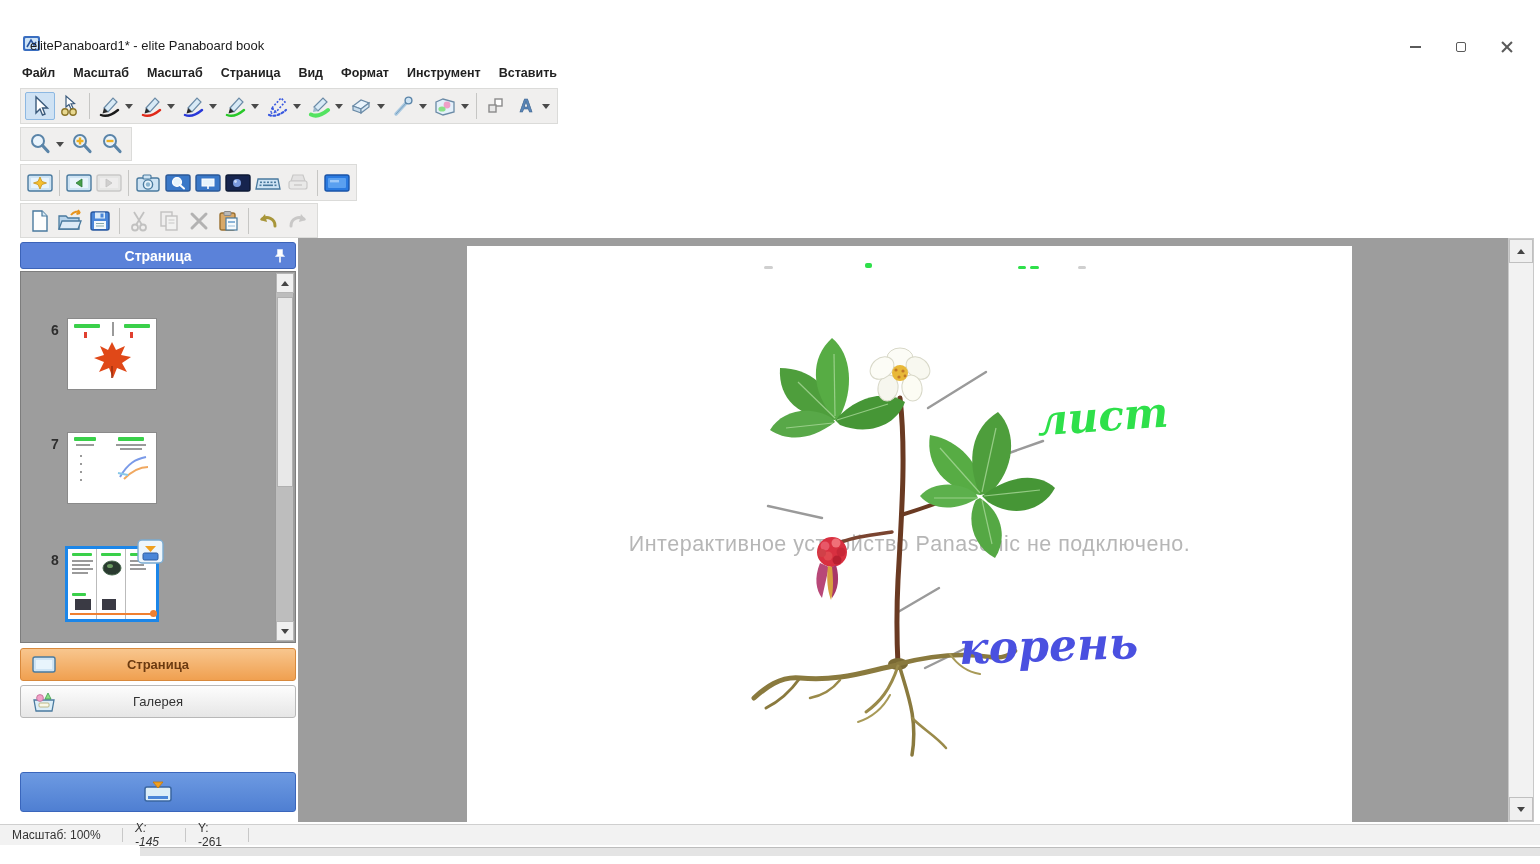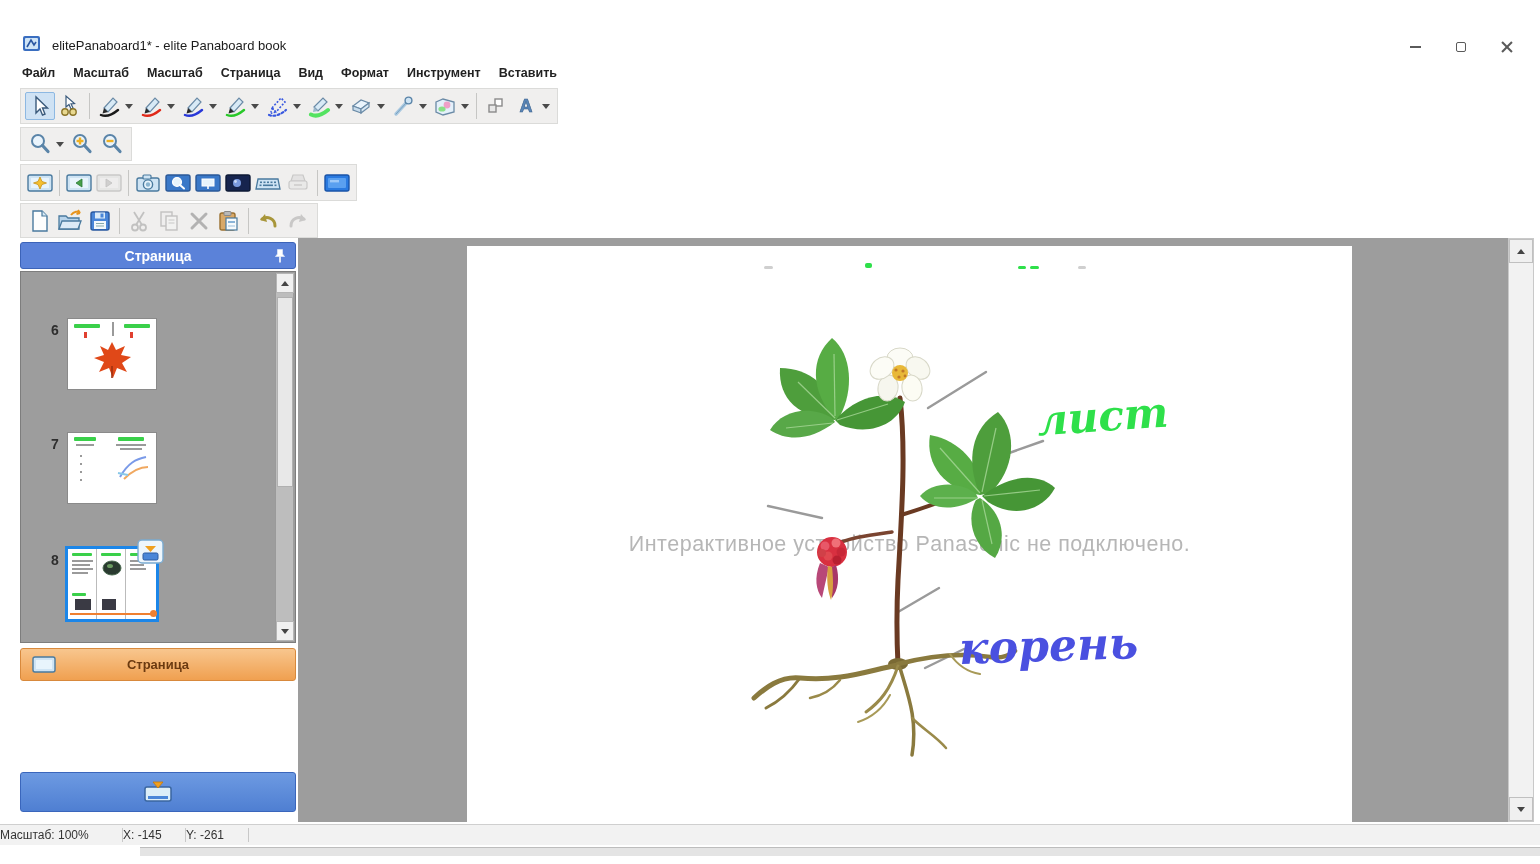--- a/index.html
+++ b/index.html
@@ -4,21 +4,21 @@
 <style>
   * { margin:0; padding:0; box-sizing:border-box; }
   html,body { background:#fff; }
   body { font-family:"Liberation Sans", sans-serif; }
   .screen { position:relative; width:1540px; height:864px; background:#fff; overflow:hidden; }
   .abs { position:absolute; }
 
   
   .titlebar { left:0; top:30px; width:1540px; height:34px; background:#fff; }
   .app-icon { left:23px; top:6px; width:17px; height:15px; }
-  .title-text { left:52px; top:8px; font-size:13px; color:#1c1c1c; }
+  .title-text { left:30px; top:8px; font-size:13px; color:#1c1c1c; }
   .win-controls { right:10px; top:0; height:34px; display:flex; }
   .wc { width:46px; height:34px; display:flex; align-items:center; justify-content:center; }
   .wc-min-bar { width:11px; height:2px; background:#5a5a5a; }
   .wc-restore-box { width:10px; height:10px; border:1.6px solid #5a5a5a; border-radius:2px; position:relative; }
   .wc-x { position:relative; width:12px; height:12px; }
   .wc-x::before,.wc-x::after { content:""; position:absolute; left:5px; top:-1px; width:2px; height:14px; background:#5a5a5a; }
   .wc-x::before { transform:rotate(45deg); } .wc-x::after { transform:rotate(-45deg); }
 
   
   .menubar { left:22px; top:66px; height:20px; display:flex; gap:18px; }
@@ -66,21 +66,21 @@
   .watermark { position:absolute; left:0; top:286px; width:100%; text-align:center; font-size:21.5px; color:#b6b6b6; letter-spacing:.5px; }
   .remnant { position:absolute; height:3px; border-radius:2px; }
   .ink-label { position:absolute; font-family:"DejaVu Serif", serif; font-style:italic; font-weight:bold; }
   .ink-green { left:570px; top:146px; font-size:42px; color:#2ee04a; transform:rotate(-4deg); }
   .ink-blue { left:492px; top:374px; font-size:44px; color:#4a50e0; transform:rotate(-2deg); }
   .cv-scroll { left:1508px; top:238px; width:26px; height:584px; background:#f2f2f2; border:1px solid #c9c9c9; }
   .cv-scroll-btn { position:absolute; left:0; width:24px; height:24px; background:#f0f0f0; border:1px solid #c0c0c0; display:flex; align-items:center; justify-content:center; }
 
   
   .statusbar { left:0; top:824px; width:1540px; height:21px; background:#f2f2f2; border-top:1px solid #cfcfcf; display:flex; align-items:center; font-size:12px; color:#333; }
-  .status-seg { padding:0 0; }
+  .status-seg { padding:0 12px; }
   .status-sep { width:1px; height:14px; background:#c8c8c8; }
   .bottom-strip { left:140px; top:847px; width:1400px; height:9px; background:#e4e4e4; border-top:1px solid #bdbdbd; }
 </style>
 </head>
 <body>
 
 <div class="screen">
 
   <div class="abs titlebar">
     <svg class="abs app-icon" viewBox="0 0 17 15">
@@ -479,20 +479,32 @@
     <div class="abs sb-nav-btn active" style="top:406px;">
       <span class="sb-nav-icon">
         <svg width="26" height="22" viewBox="0 0 26 22">
           <rect x="2" y="3" width="22" height="15" rx="2" fill="#cfe4f4" stroke="#4a7a9e" stroke-width="1.4"></rect>
           <rect x="5" y="6" width="16" height="9" fill="#e8f4fc"></rect>
         </svg>
       </span>
       <span class="sb-nav-label">Страница</span>
       <span style="width:38px;"></span>
     </div>
+    <div class="abs sb-nav-btn" style="top:443px;">
+      <span class="sb-nav-icon">
+        <svg width="26" height="24" viewBox="0 0 26 24">
+          <path d="M3 10 L23 10 L21 21 L5 21 Z" fill="#dceef8" stroke="#4a7a9e" stroke-width="1.3"></path>
+          <circle cx="9" cy="8" r="3.4" fill="#f0a0c8" stroke="#c06890" stroke-width=".8"></circle>
+          <path d="M14 9 L17 3 L20 9 Z" fill="#8ae088" stroke="#3a9a4a" stroke-width=".8"></path>
+          <rect x="8" y="13" width="10" height="4" rx="1" fill="#f8f8e8" stroke="#b0a870" stroke-width=".8"></rect>
+        </svg>
+      </span>
+      <span class="sb-nav-label">Галерея</span>
+      <span style="width:38px;"></span>
+    </div>
 
     <div class="abs sb-collapse">
       <svg width="34" height="26" viewBox="0 0 34 26">
         <rect x="4" y="8" width="26" height="14" rx="2" fill="#dceef8" stroke="#3a66a0" stroke-width="1.5"></rect>
         <rect x="7" y="17" width="20" height="3" fill="#4a86d8"></rect>
         <path d="M12 3 L22 3 L17 9 Z" fill="#f0a020" stroke="#c87808" stroke-width=".8"></path>
       </svg>
     </div>
   </div>
 
@@ -599,20 +611,20 @@
         <span class="tri-up"></span>
       </div>
     <div class="cv-scroll-btn" style="bottom:0;">
         <span class="tri-down"></span>
       </div>
   </div>
 
   <div class="abs statusbar">
     <span class="status-seg" style="width:122px;">Масштаб: 100%</span>
     <span class="status-sep"></span>
-    <span class="status-seg" style="width:62px;">X: -145</span>
+    <span class="status-seg" style="width:62px;font-style:italic;">X: -145</span>
     <span class="status-sep"></span>
     <span class="status-seg" style="width:62px;">Y: -261</span>
     <span class="status-sep"></span>
   </div>
 
   <div class="abs bottom-strip"></div>
 </div>
 
 </body></html>

